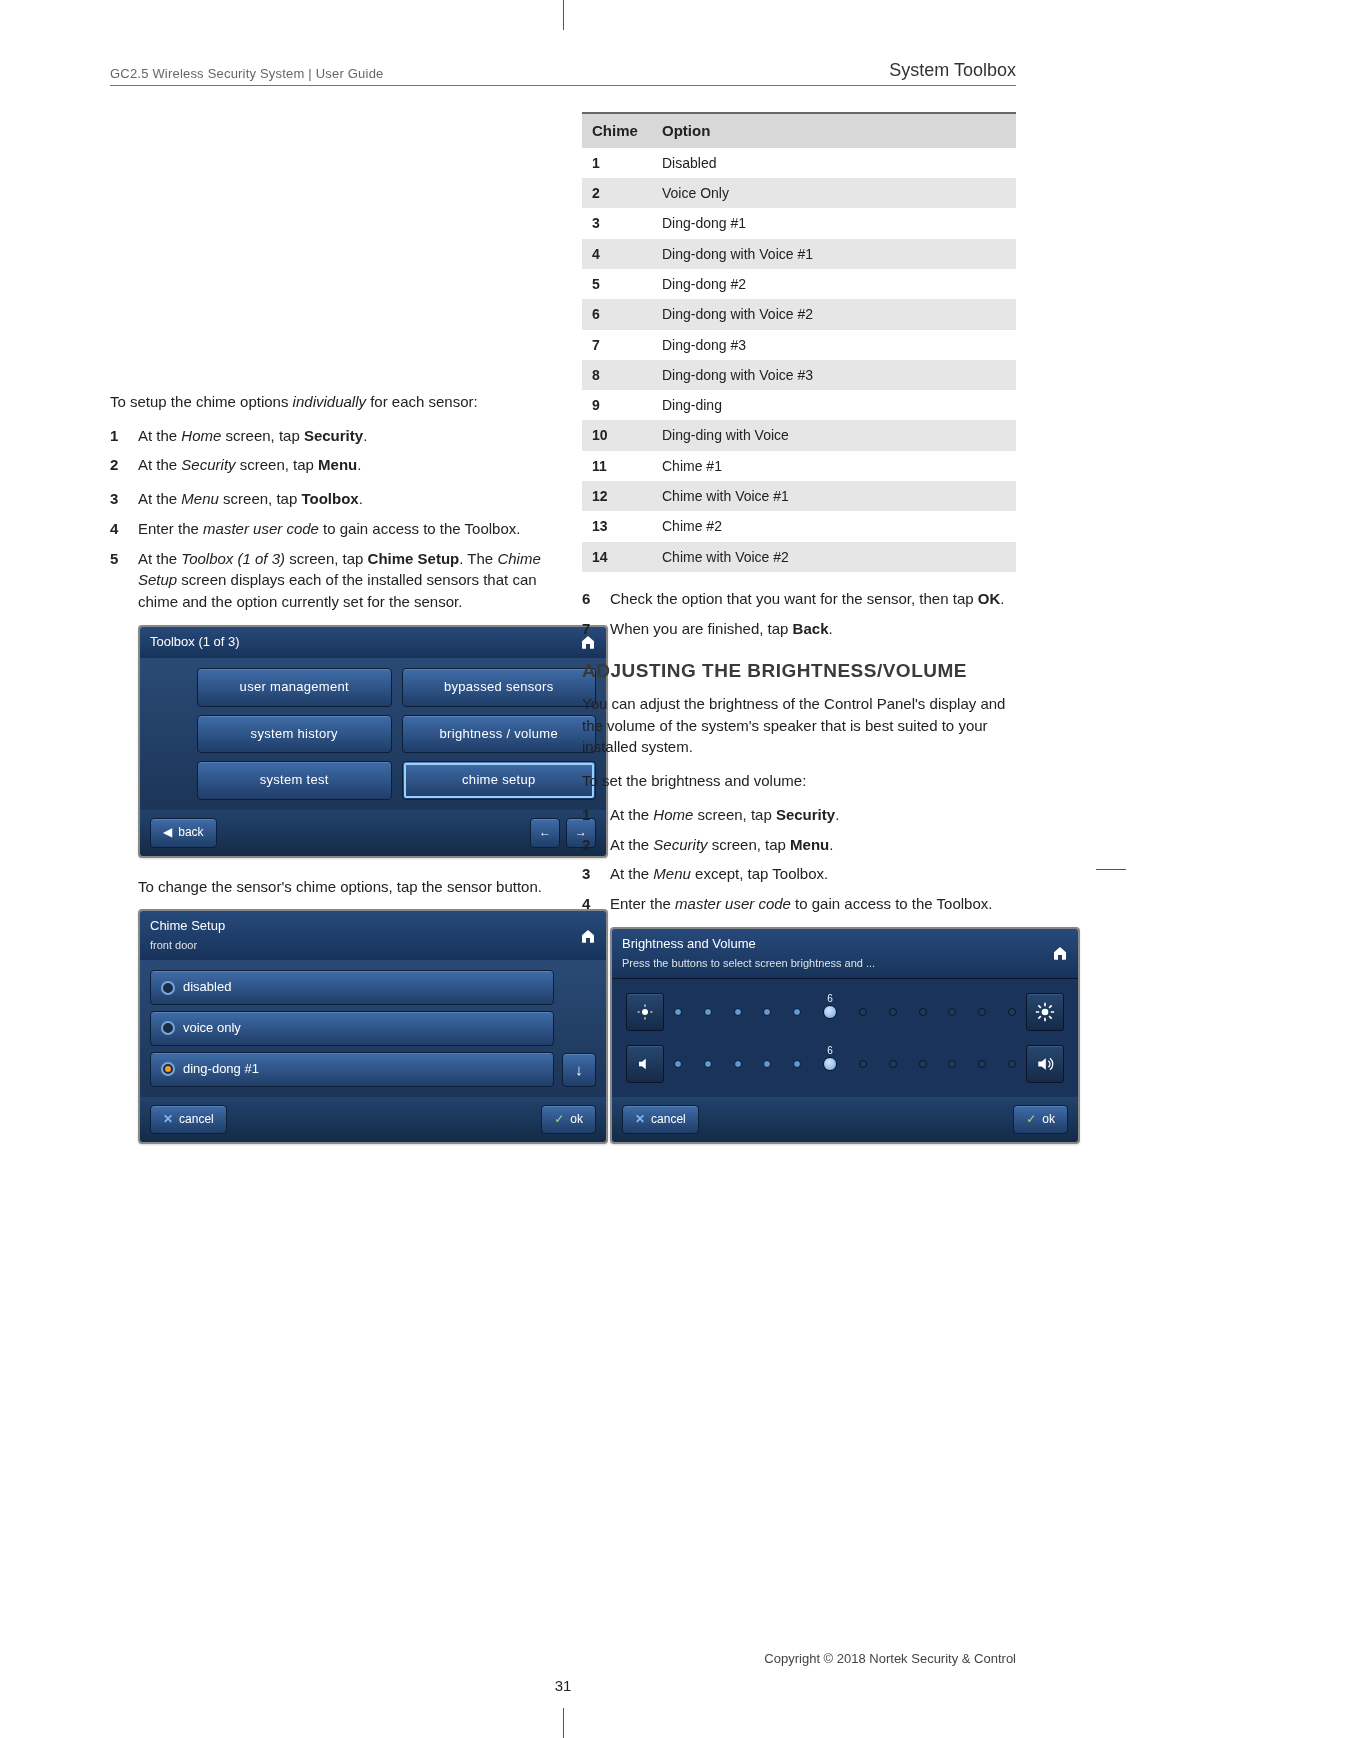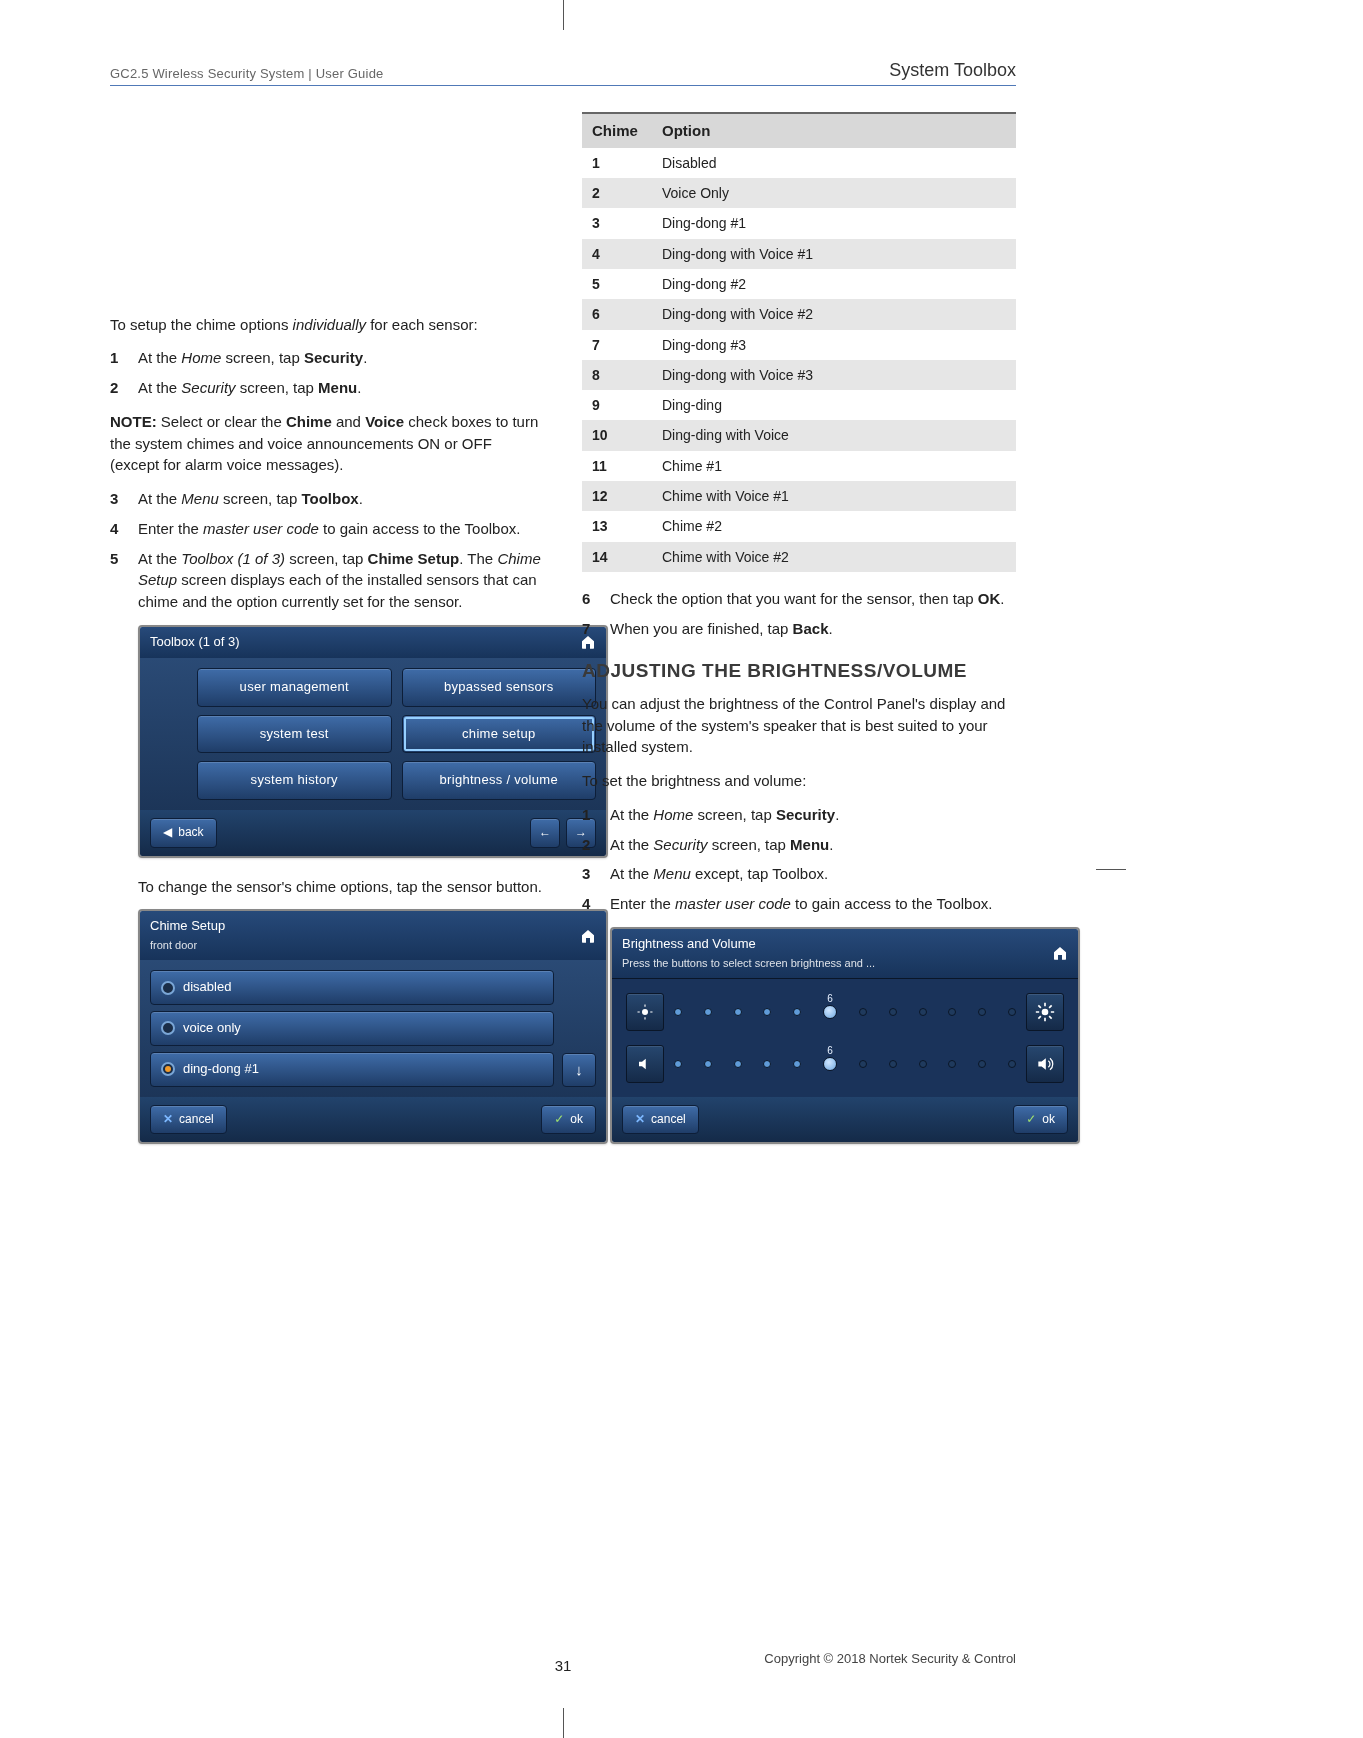--- a/index.html
+++ b/index.html
@@ -60,21 +60,21 @@
   .slider-row:last-child { margin-bottom: 0; }
   .endcap { width: 38px; height: 38px; background: linear-gradient(#27476f, #152a48); border: 1px solid #0a1628; border-radius: 3px; display: flex; align-items: center; justify-content: center; color: #fff; box-shadow: inset 0 1px 0 rgba(255,255,255,.1); }
   .dots { flex: 1; display: flex; align-items: center; justify-content: space-between; position: relative; }
   .dot { width: 8px; height: 8px; border-radius: 50%; background: #1f3a5d; border: 1px solid #0a1628; }
   .dot.filled { background: #5f9bd8; }
   .dot.current { width: 14px; height: 14px; background: radial-gradient(circle at 40% 35%, #cfe6ff, #6fa8e0); position: relative; }
   .dot-label { position: absolute; top: -14px; left: 50%; transform: translateX(-50%); font-size: 10px; color: #e8f1ff; }
 
   svg.icon { display: block; }
 
-  .footer { position: absolute; bottom: 64px; left: 0; right: 0; display: flex; justify-content: center; }
+  .footer { position: absolute; bottom: 44px; left: 0; right: 0; display: flex; justify-content: center; }
   .page-number { font-size: 15px; }
   .copyright { position: absolute; bottom: 72px; right: 110px; font-size: 13px; color: #444; }
 </style>
 </head>
 <body>
 <div class="page">
 <div class="tick-top"></div>
 <div class="tick-bottom"></div>
 <div class="tick-right"></div>
 
@@ -92,21 +92,20 @@
       <li>
             <span class="num">1</span>
             <span class="txt"><span>At the </span><span class="italic">Home</span><span> screen, tap </span><span class="bold">Security</span><span>.</span></span>
           </li>
       <li>
             <span class="num">2</span>
             <span class="txt"><span>At the </span><span class="italic">Security</span><span> screen, tap </span><span class="bold">Menu</span><span>.</span></span>
           </li>
     </ol>
 
-    <p><span class="note-label">NOTE:</span><span> Select or clear the </span><span class="bold">Chime</span><span> and </span><span class="bold">Voice</span><span> check boxes to turn the system chimes and voice announcements ON or OFF (except for alarm voice messages).</span></p>
 
     <ol class="steps">
       <li>
             <span class="num">3</span>
             <span class="txt"><span>At the </span><span class="italic">Menu</span><span> screen, tap </span><span class="bold">Toolbox</span><span>.</span></span>
           </li>
       <li>
             <span class="num">4</span>
             <span class="txt"><span>Enter the </span><span class="italic">master user code</span><span> to gain access to the Toolbox.</span></span>
           </li>
@@ -124,26 +123,26 @@
                 <path d="M3 11l9-8 9 8v10a1 1 0 0 1-1 1h-5v-7h-6v7H4a1 1 0 0 1-1-1z"></path>
               </svg>
             </span>
       </div>
       <div class="shot-body">
         <div class="btn-row">
           <div class="ui-btn">user management</div>
           <div class="ui-btn">bypassed sensors</div>
         </div>
         <div class="btn-row">
+          <div class="ui-btn">system history</div>
+          <div class="ui-btn">brightness / volume</div>
+        </div>
+        <div class="btn-row">
           <div class="ui-btn">system test</div>
           <div class="ui-btn highlight">chime setup</div>
-        </div>
-        <div class="btn-row">
-          <div class="ui-btn">system history</div>
-          <div class="ui-btn">brightness / volume</div>
         </div>
       </div>
       <div class="bottom-bar">
         <div class="bb-btn">
           <span>◀</span>
           <span>back</span>
         </div>
         <div class="bb-nav">
           <div class="bb-btn small">
                 <span>←</span>

